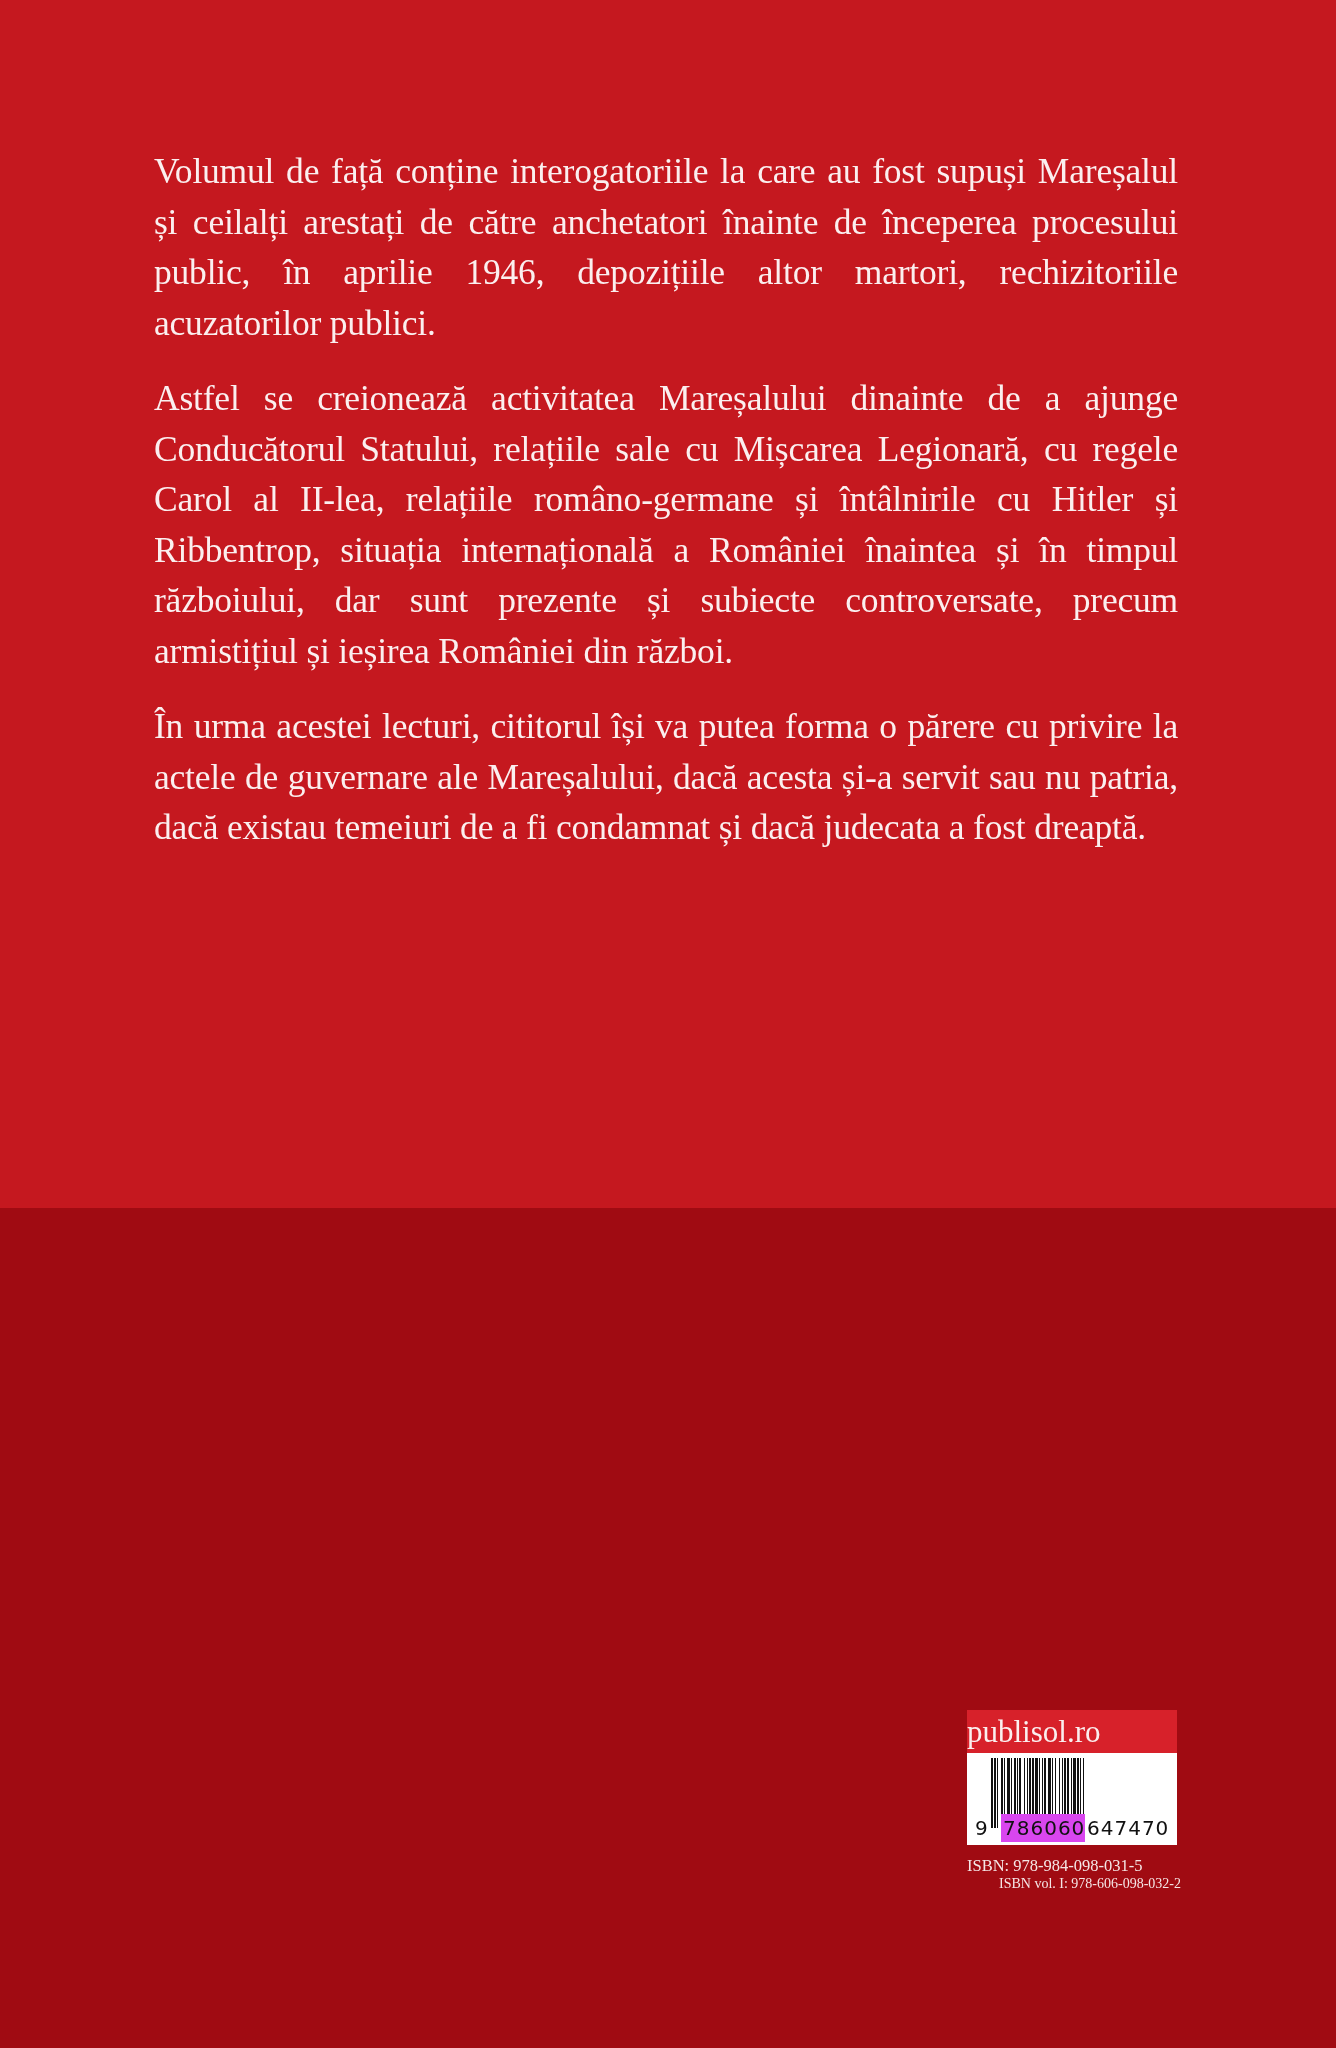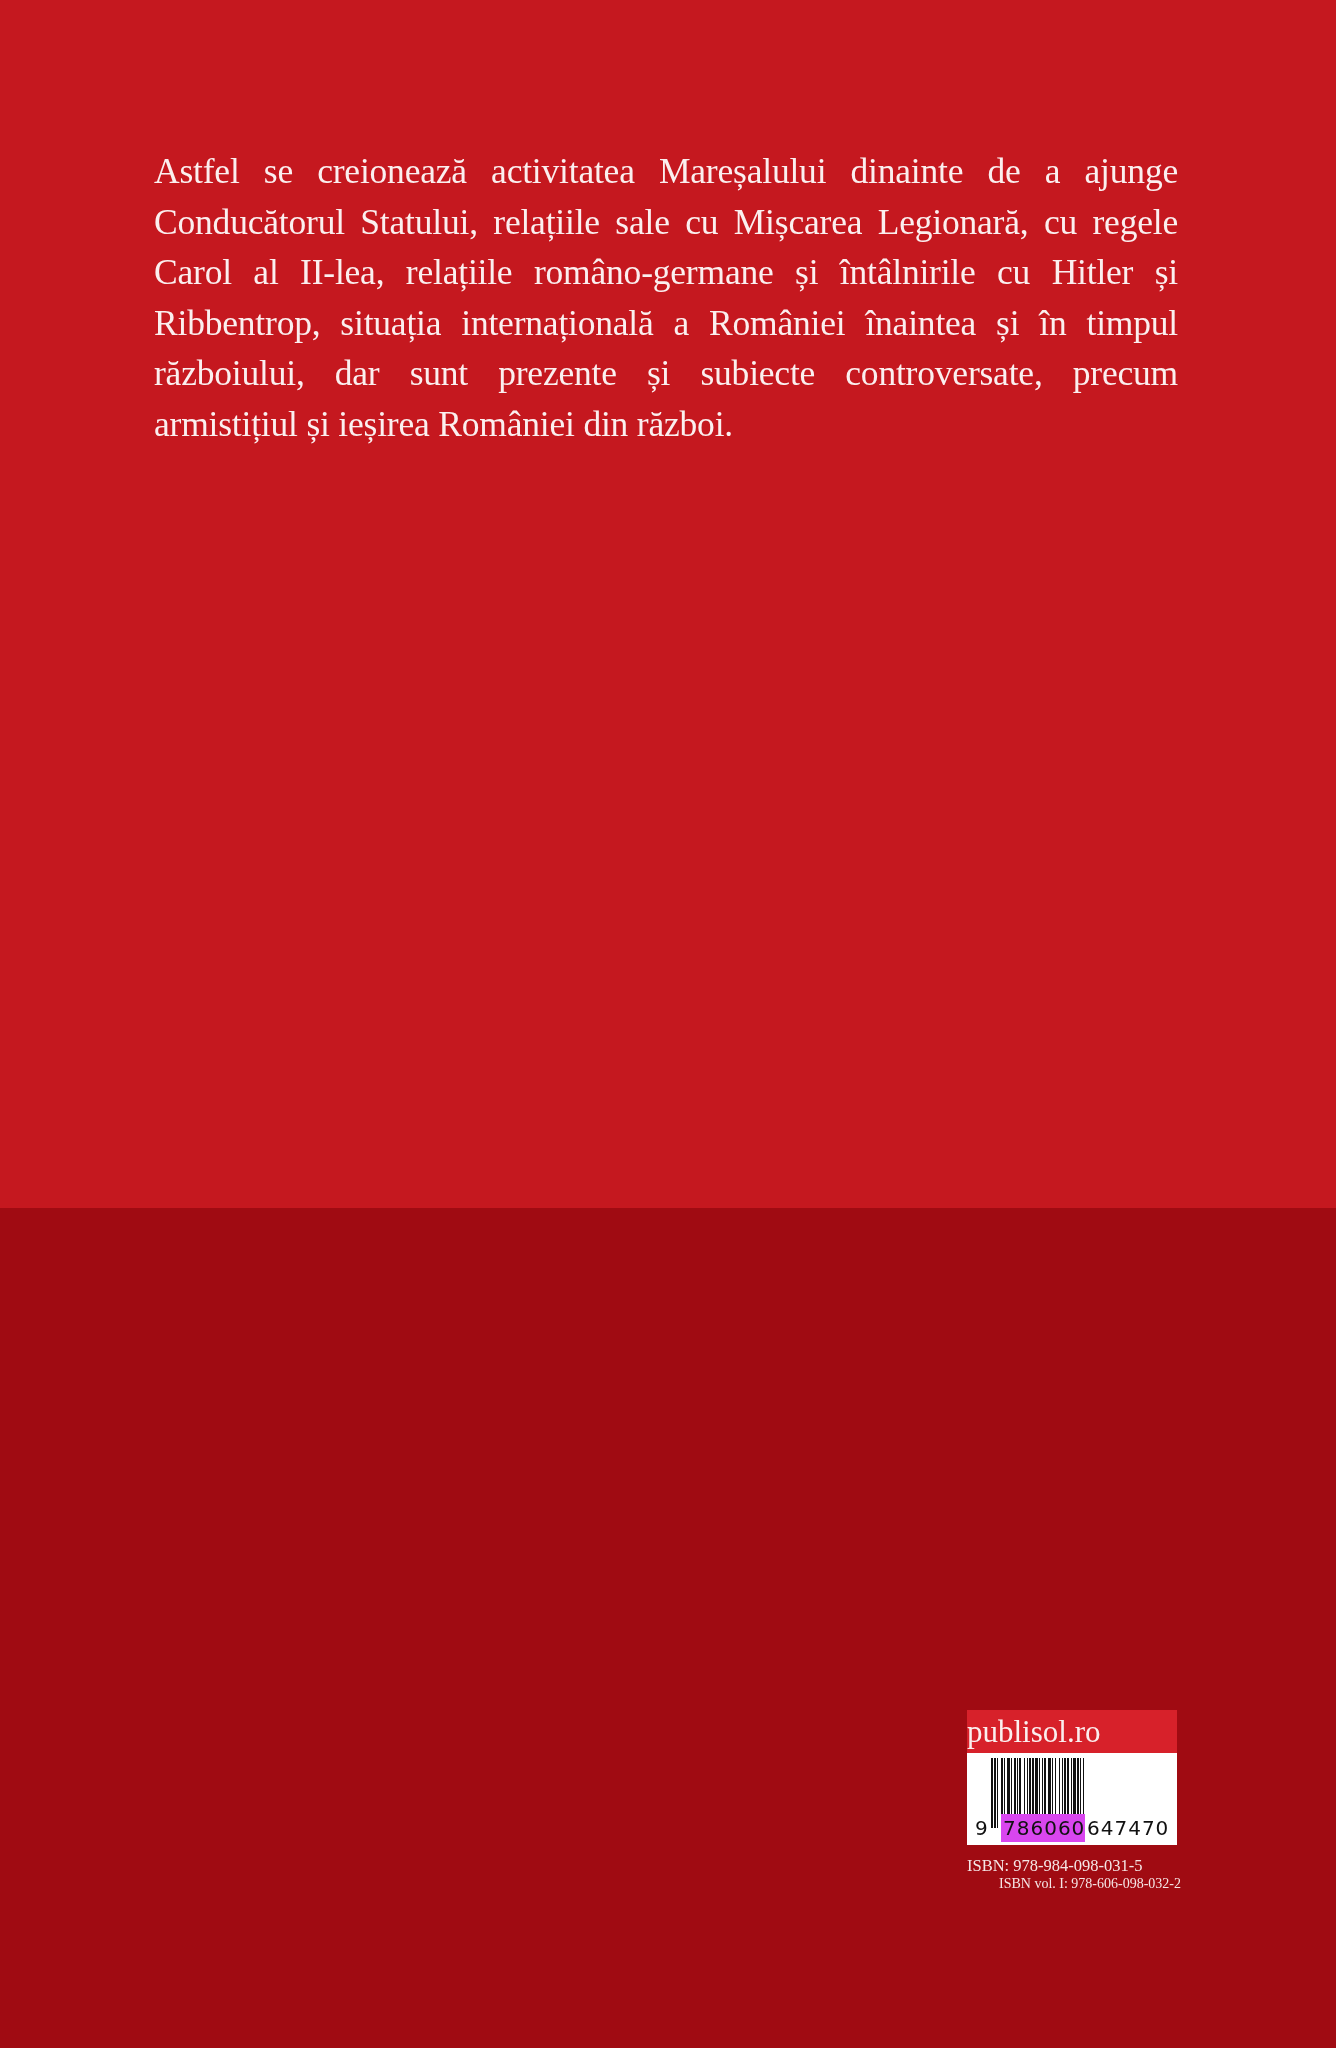--- a/index.html
+++ b/index.html
@@ -56,21 +56,23 @@
   .isbn-1 { top: 1856px; font-size: 16.5px; }
   .isbn-2 { top: 1876px; font-size: 14px; margin-left: 32px; }
 </style>
 </head>
 <body>
 
 <div class="top-panel"></div>
 <div class="bottom-panel"></div>
 
 <div class="blurb">
+  <p>Volumul de față conține interogatoriile la care au fost supuși Mareșalul și ceilalți arestați de către anchetatori înainte de începerea procesului public, în aprilie 1946, depozițiile altor martori, rechizitoriile acuzatorilor publici.</p>
   <p>Astfel se creionează activitatea Mareșalului dinainte de a ajunge Conducătorul Statului, relațiile sale cu Mișcarea Legionară, cu regele Carol al II-lea, relațiile româno-germane  și întâlnirile cu Hitler și Ribbentrop, situația internațională a României înaintea și în timpul războiului, dar sunt prezente și subiecte controversate, precum armistițiul și ieșirea României din război.</p>
+  <p>În urma acestei lecturi, cititorul își va putea forma o părere cu privire la actele de guvernare ale Mareșalului, dacă acesta și-a servit sau nu patria, dacă existau temeiuri de a fi condamnat și dacă judecata a fost dreaptă.</p>
 </div>
 
 <div class="barcode-box">
   <div class="barcode-header">publisol.ro</div>
   <div class="barcode-bars" id="bars">
       <span style="width: 2px;"></span>
       <span style="width: 1px; background: transparent;"></span>
       <span style="width: 2px;"></span>
       <span style="width: 1px; background: transparent;"></span>
       <span style="width: 1px;"></span>

